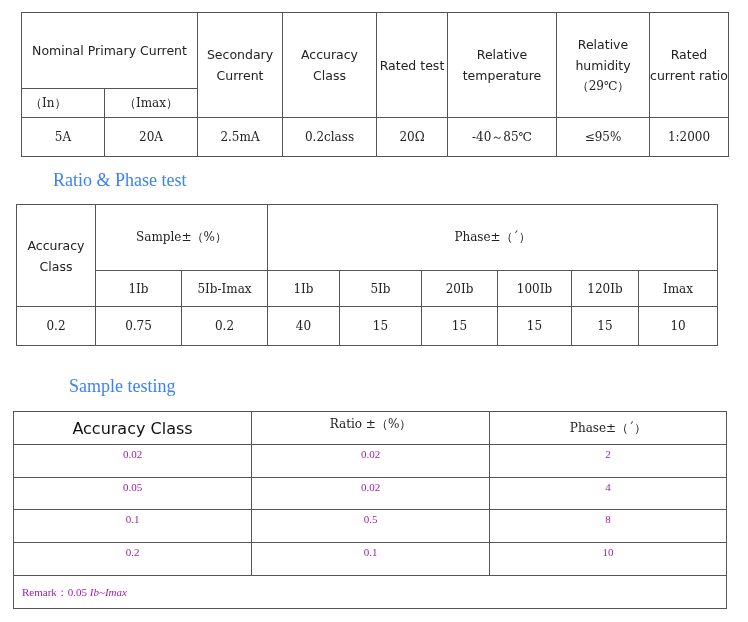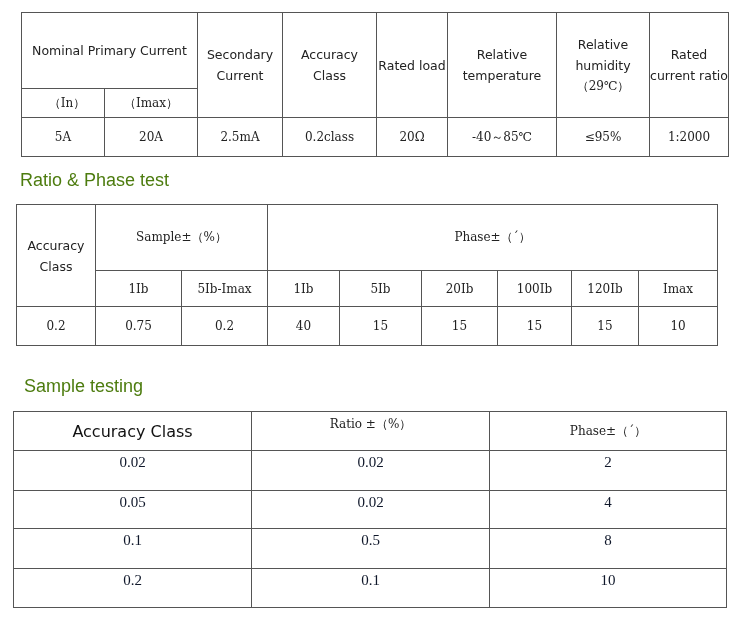--- a/index.html
+++ b/index.html
@@ -2,22 +2,22 @@
 <html><head>
 <meta charset="utf-8">
 <style>
   html, body { margin:0; padding:0; background:#ffffff; }
   body { width:748px; height:622px; position:relative; overflow:hidden; color:#1a1a1a; }
   .abs { position:absolute; }
   table { border-collapse:collapse; table-layout:fixed; position:absolute;border-radius:19px; }
   td { border:1.5px solid #555; text-align:center; vertical-align:middle; padding:0; overflow:hidden; }
   .sans { font-family:"DejaVu Sans", sans-serif; font-size:12.5px; line-height:21px; color:#222; }
   .mono { font-family:"DejaVu Serif", serif; font-size:12px; color:#222; }
-  .serif { font-family:"Liberation Serif", serif; font-size:15px; color:#0f172a; }
-  .heading { font-family:Liberation Sans, sans-serif; font-size:18px; color:#4d7c0f; }
+  .serif { font-family:"Liberation Serif", serif; font-size:11px; color:#a21caf; }
+  .heading { font-family:Liberation Serif, serif; font-size:18px; color:#3b82f6;margin-left:33px; }
   .t3head { font-family:"DejaVu Sans", sans-serif; font-size:16px; color:#111; }
   .remark { text-align:left; padding-left:8px; }
   .remark i { font-style:italic; }
 </style>
 </head>
 <body>
 
 <table style="left:21px; top:12px; width:707px; height:144px;">
   <colgroup>
     <col style="width:83px">
@@ -27,30 +27,30 @@
     <col style="width:71px">
       <col style="width:109px">
       <col style="width:93px">
       <col style="width:79px">
   </colgroup>
   <tbody>
       <tr style="height:76px">
     <td colspan="2" class="sans">Nominal Primary Current</td>
     <td rowspan="2" class="sans">Secondary Current</td>
     <td rowspan="2" class="sans">Accuracy Class</td>
-    <td rowspan="2" class="sans">Rated load</td>
+    <td rowspan="2" class="sans">Rated test</td>
     <td rowspan="2" class="sans">Relative temperature</td>
     <td rowspan="2" class="sans">
       <div>Relative humidity</div>
       <div class="mono">（29℃）</div>
     </td>
     <td rowspan="2" class="sans">Rated current ratio</td>
   </tr>
   <tr style="height:29px">
-    <td class="mono" style="text-align:center; padding-left:8px;">（In）</td>
+    <td class="mono" style="text-align:left; padding-left:8px;">（In）</td>
     <td class="mono">（Imax）</td>
   </tr>
   <tr style="height:39px">
     <td class="mono">5A</td>
     <td class="mono">20A</td>
     <td class="mono">2.5mA</td>
     <td class="mono">0.2class</td>
     <td class="mono">20Ω</td>
     <td class="mono">-40～85℃</td>
     <td class="mono">≤95%</td>
@@ -96,21 +96,21 @@
     <td class="mono">40</td>
     <td class="mono">15</td>
     <td class="mono">15</td>
     <td class="mono">15</td>
     <td class="mono">15</td>
     <td class="mono">10</td>
   </tr>
 </tbody>
   </table>
 
-<div class="abs heading" style="left:24px; top:376px;">Sample testing</div>
+<div class="abs heading" style="left:36px; top:376px;">Sample testing</div>
 
 <table style="left:13px; top:411px; width:713px; height:197px;">
   <colgroup>
     <col style="width:238px">
       <col style="width:238px">
       <col style="width:237px">
   </colgroup>
   <tbody>
       <tr style="height:33px">
     <td class="t3head">Accuracy Class</td>
@@ -130,14 +130,19 @@
   <tr style="height:33px">
     <td class="serif" style="vertical-align:top; padding-top:3px;">0.1</td>
     <td class="serif" style="vertical-align:top; padding-top:3px;margin-top:34px;">0.5</td>
     <td class="serif" style="vertical-align:top; padding-top:3px;">8</td>
   </tr>
   <tr style="height:33px">
     <td class="serif" style="vertical-align:top; padding-top:3px;">0.2</td>
     <td class="serif" style="vertical-align:top; padding-top:3px;">0.1</td>
     <td class="serif" style="vertical-align:top; padding-top:3px;">10</td>
   </tr>
+  <tr style="height:33px">
+    <td colspan="3" class="serif remark">
+      <span>Remark：</span><span>0.05</span> <i>Ib~Imax</i>
+    </td>
+  </tr>
 </tbody>
   </table>
 
 </body></html>

